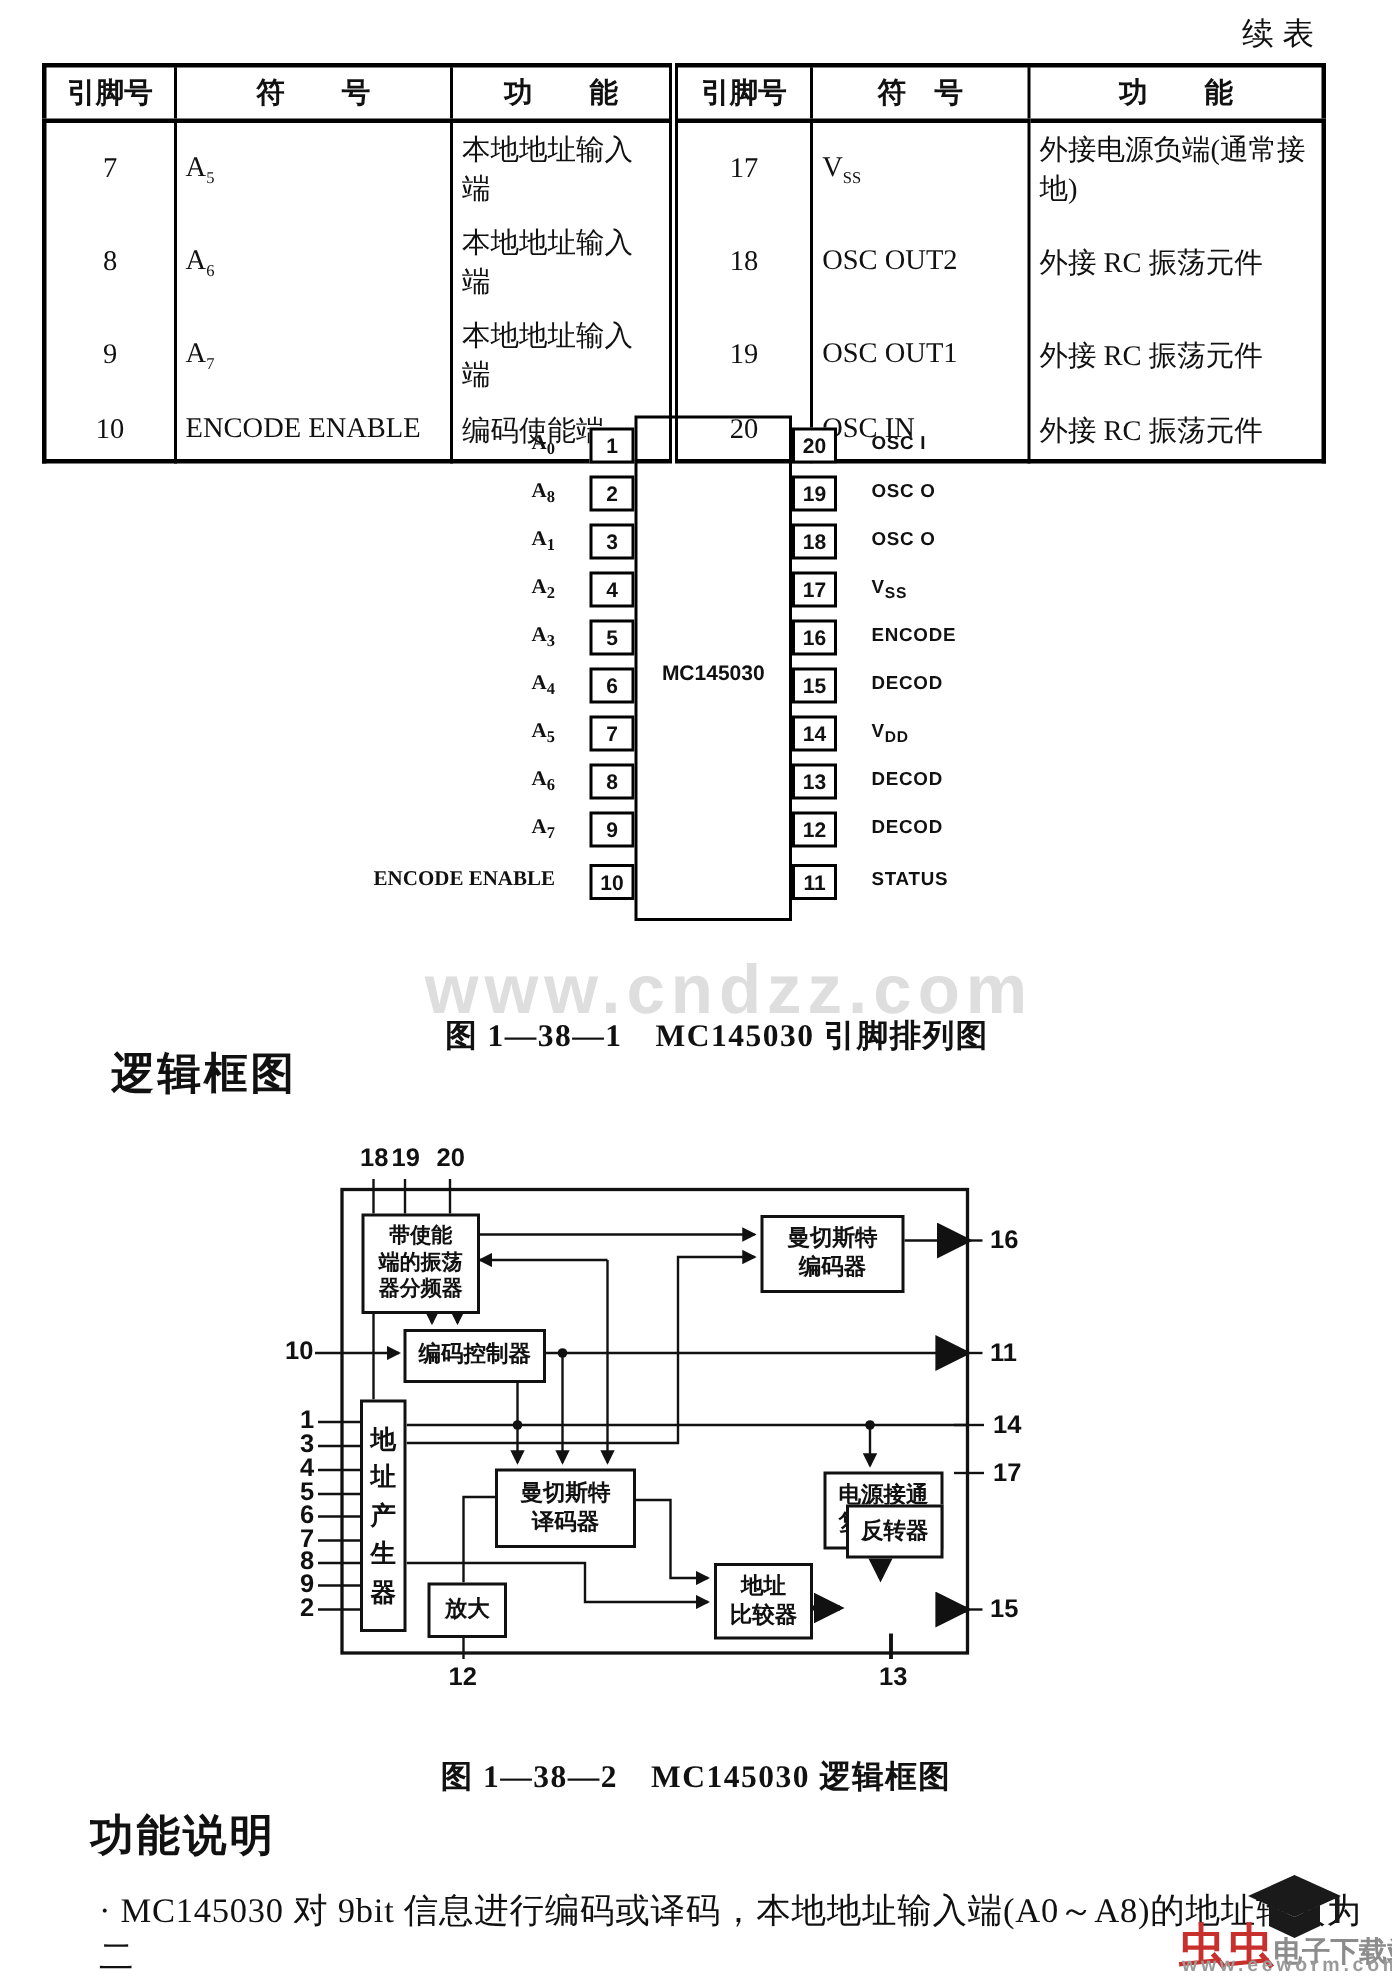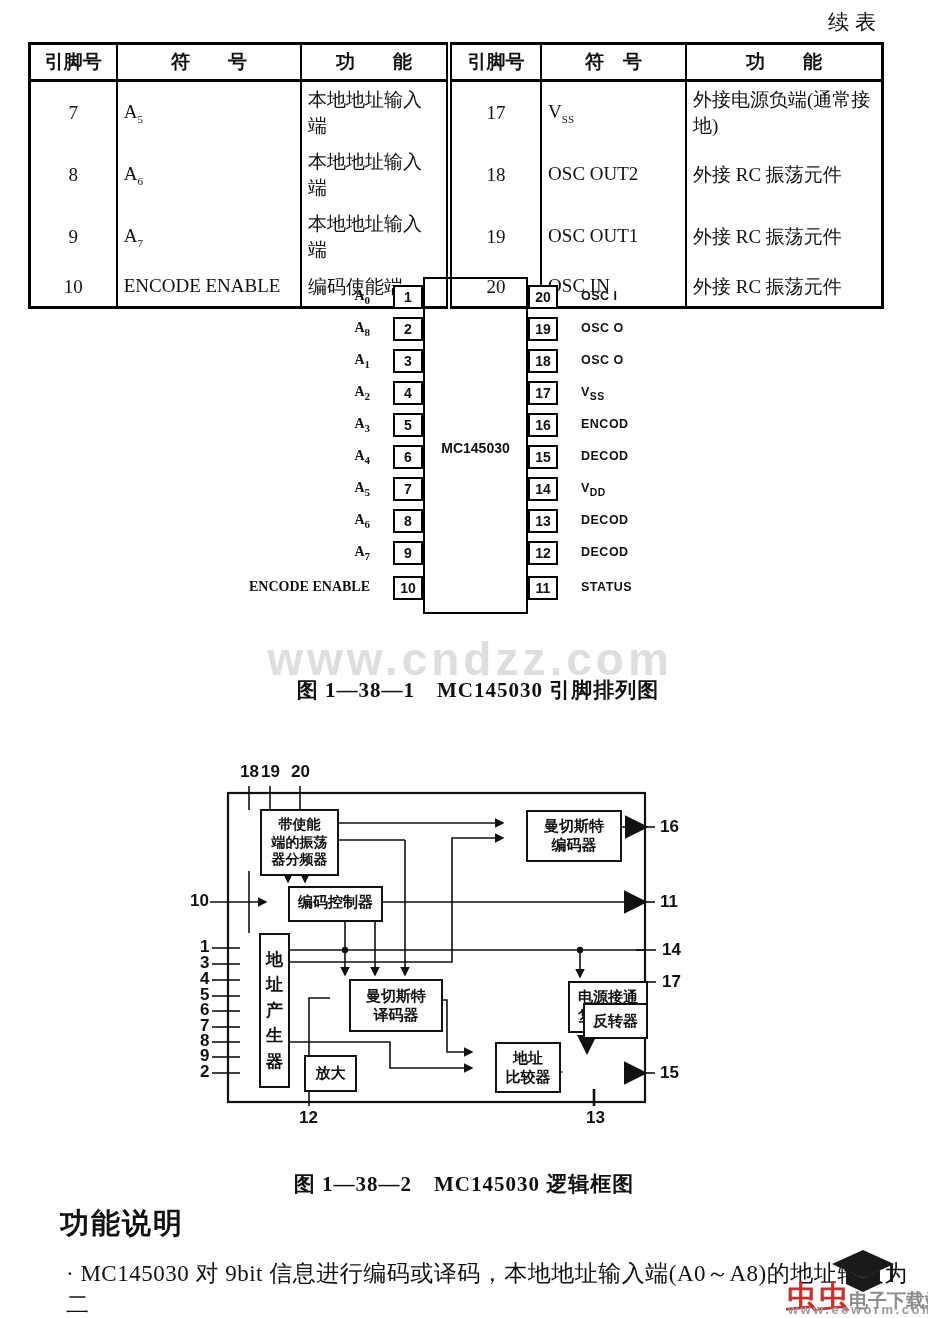--- a/index.html
+++ b/index.html
@@ -26,34 +26,34 @@
   .lpin,.rpin{position:absolute;display:flex;align-items:center;gap:23px;height:24px;
         font-weight:bold;font-size:14px;white-space:nowrap;}
   .lpin{right:505px;flex-direction:row;}
   .rpin{left:528px;flex-direction:row;}
   .pbox{display:inline-flex;align-items:center;justify-content:center;width:26px;height:20px;
         border:2px solid #000;font-size:14px;font-weight:bold;background:#fff;
         font-family:"Liberation Sans",sans-serif;}
   .plabel{font-family:"Liberation Serif",serif;}
   .rlabel{font-family:"Liberation Sans",sans-serif;font-size:12.5px;letter-spacing:.5px;}
   
-  .wmark{position:absolute;left:120px;top:632px;width:700px;text-align:center;
+  .wmark{position:absolute;left:136px;top:632px;width:700px;text-align:center;
         font-family:"Liberation Sans",sans-serif;font-size:46px;font-weight:bold;
         color:#dedede;letter-spacing:4px;}
   .figcap{position:absolute;width:100%;text-align:center;font-size:21px;font-weight:bold;letter-spacing:1px;}
   .figcap1{top:676px;left:14px;}
   .figcap2{top:1170px;left:0px;}
   .h2{position:absolute;font-family:"Liberation Sans",sans-serif;font-weight:bold;font-size:29px;letter-spacing:2px;}
   .h2a{left:74px;top:696px;}
   .h2b{left:60px;top:1204px;}
   .bullet{position:absolute;left:66px;top:1258px;width:848px;font-size:23px;letter-spacing:.5px;}
   
   .blk{position:absolute;border:2px solid #111;background:#fff;display:flex;align-items:center;
         justify-content:center;text-align:center;font-weight:bold;white-space:pre-line;
-        font-size:15px;line-height:1.25;z-index:3;font-family:"Liberation Serif",serif;margin-left:19px;}
+        font-size:15px;line-height:1.25;z-index:3;font-family:"Liberation Serif",serif;}
   .blk-vert{word-break:break-all;line-height:1.5;font-size:17px;padding:0 4px;box-sizing:border-box;}
   .pnum{position:absolute;font-weight:bold;font-size:17px;z-index:4;
         font-family:"Liberation Sans",sans-serif;}
   svg.wires{position:absolute;left:0;top:0;z-index:1;}
   
   .bugs{position:absolute;left:786px;top:1276px;font-size:31px;font-weight:bold;color:#c8302e;
         letter-spacing:1px;font-family:"Liberation Sans",sans-serif;z-index:6;}
   .sitename{position:absolute;left:849px;top:1288px;font-size:19px;font-weight:bold;color:#8c8c8c;
         font-family:"Liberation Sans",sans-serif;z-index:6;white-space:nowrap;}
   .siteurl{position:absolute;left:788px;top:1302px;font-size:13px;font-weight:bold;color:#9a9a9a;
@@ -167,21 +167,21 @@
   <div class="rpin" style="top:349px">
       <span class="pbox">18</span>
       <span class="rlabel"><span>OSC O</span><sub></sub></span>
     </div>
   <div class="rpin" style="top:381px">
       <span class="pbox">17</span>
       <span class="rlabel"><span>V</span><sub>SS</sub></span>
     </div>
   <div class="rpin" style="top:413px">
       <span class="pbox">16</span>
-      <span class="rlabel"><span>ENCOD</span><sub></sub></span>
+      <span class="rlabel"><span>ENCODE</span><sub></sub></span>
     </div>
   <div class="rpin" style="top:445px">
       <span class="pbox">15</span>
       <span class="rlabel"><span>DECOD</span><sub></sub></span>
     </div>
   <div class="rpin" style="top:477px">
       <span class="pbox">14</span>
       <span class="rlabel"><span>V</span><sub>DD</sub></span>
     </div>
   <div class="rpin" style="top:509px">
@@ -193,20 +193,21 @@
       <span class="rlabel"><span>DECOD</span><sub></sub></span>
     </div>
   <div class="rpin" style="top:576px">
       <span class="pbox">11</span>
       <span class="rlabel"><span>STATUS</span><sub></sub></span>
     </div>
 
   <div class="wmark">www.cndzz.com</div>
   <div class="figcap figcap1">图 1—38—1　MC145030 引脚排列图</div>
 
+  <div class="h2 h2a">逻辑框图</div>
 
   <svg class="wires" width="928" height="1318" viewBox="0 0 928 1318">
     <defs>
       <marker id="arr" viewBox="0 0 10 10" refX="8.5" refY="5" markerWidth="6" markerHeight="6" orient="auto-start-reverse">
         <path d="M0,0 L10,5 L0,10 z" fill="#111"></path>
       </marker>
     </defs>
     <g stroke="#111" stroke-width="1.6" fill="none">
 
       <rect x="228" y="793" width="417" height="309" stroke-width="2.2"></rect>

